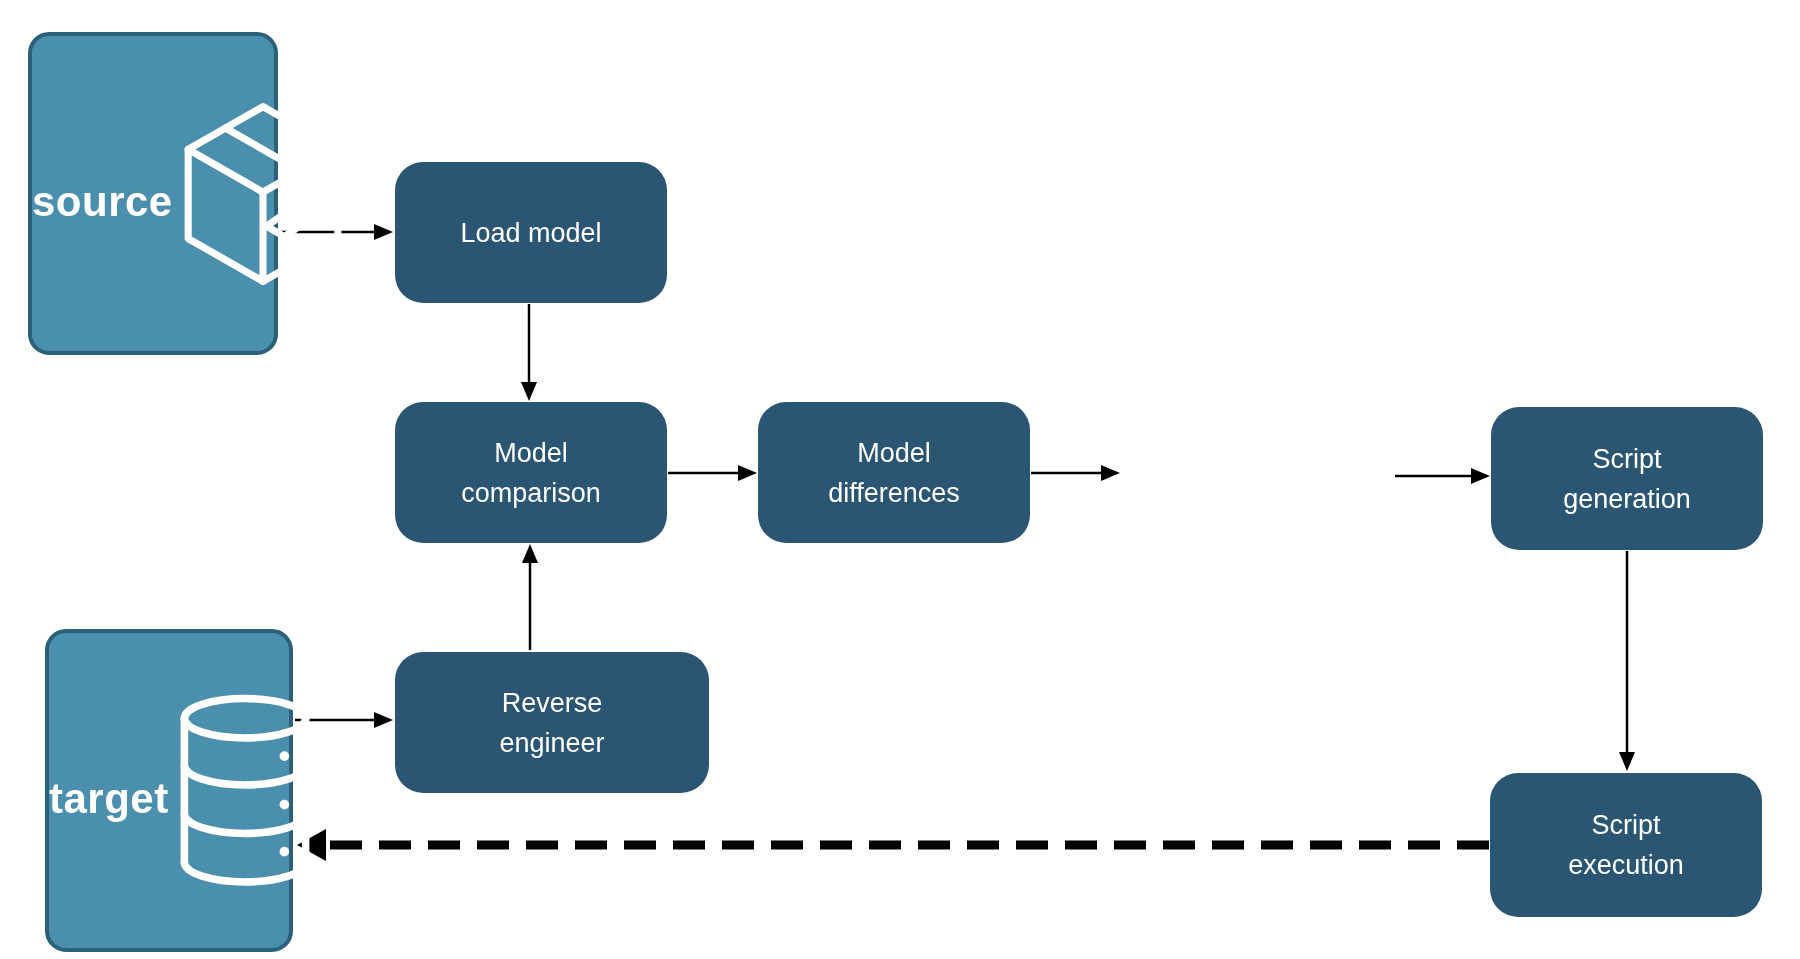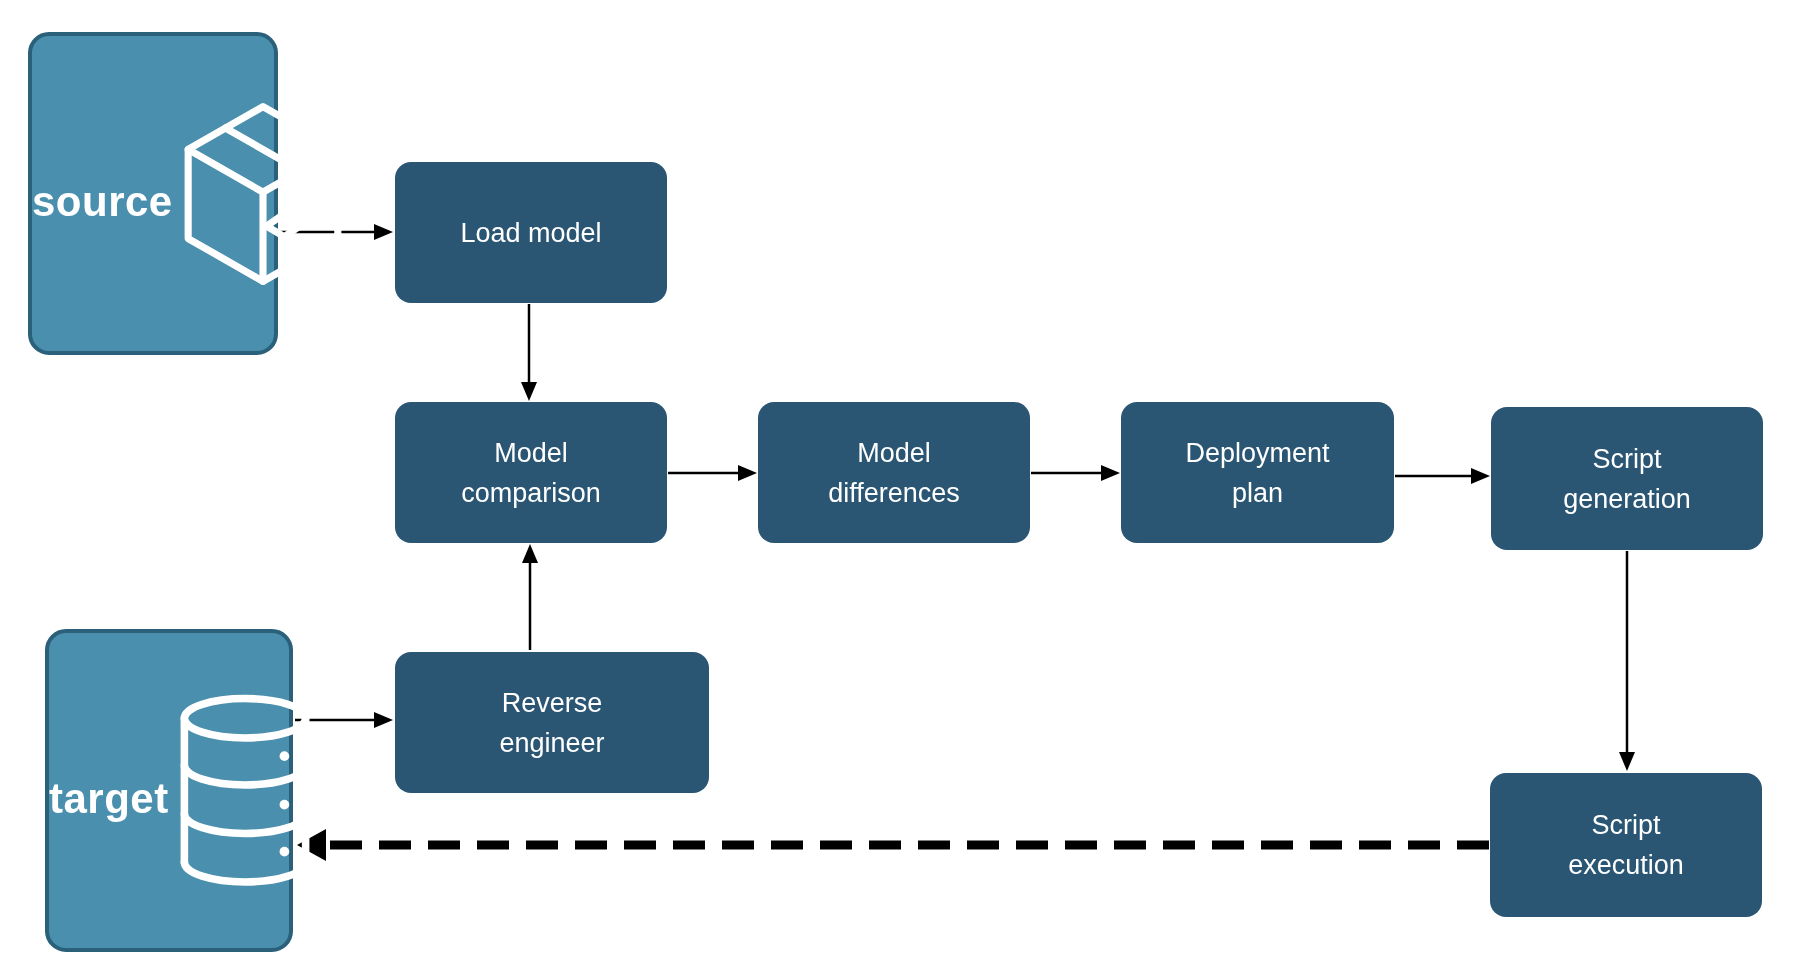--- a/index.html
+++ b/index.html
@@ -3,21 +3,21 @@
 <meta charset="utf-8">
 <style>
   html,body{margin:0;padding:0;background:#ffffff;font-family:"Liberation Sans",sans-serif;}
   .canvas{position:relative;width:1800px;height:959px;background:#ffffff;overflow:hidden;}
   .edges{position:absolute;left:0;top:0;width:1800px;height:959px;}
 
   .node{
     position:absolute;
     background:var(--dark-box,#2A5674);
     color:var(--box-text,#FFFFFF);
-    border-radius:16px;
+    border-radius:28px;
     display:flex;align-items:center;justify-content:center;
     font-size:27px;line-height:40px;text-align:center;
     white-space:pre-line;
   }
   .entity{
     position:absolute;
     background:var(--light-box,#4A8FAD);
     border:4px solid var(--light-box-border,#2A607A);
     border-radius:21px;
     box-sizing:border-box;
@@ -112,22 +112,20 @@
         <circle cx="76" cy="104" r="3.2" fill="#FFFFFF" stroke="none"></circle>
       </svg>
     </div>
   </div>
 
   <div class="node" id="n-load-model">Load model</div>
   <div class="node" id="n-model-comparison">Model
 comparison</div>
   <div class="node" id="n-model-differences">Model
 differences</div>
-  <div class="node" id="n-deployment-plan">Deployment
-plan</div>
   <div class="node" id="n-script-generation">Script
 generation</div>
   <div class="node" id="n-reverse-engineer">Reverse
 engineer</div>
   <div class="node" id="n-script-execution">Script
 execution</div>
 
 </div>
 
 </body></html>

